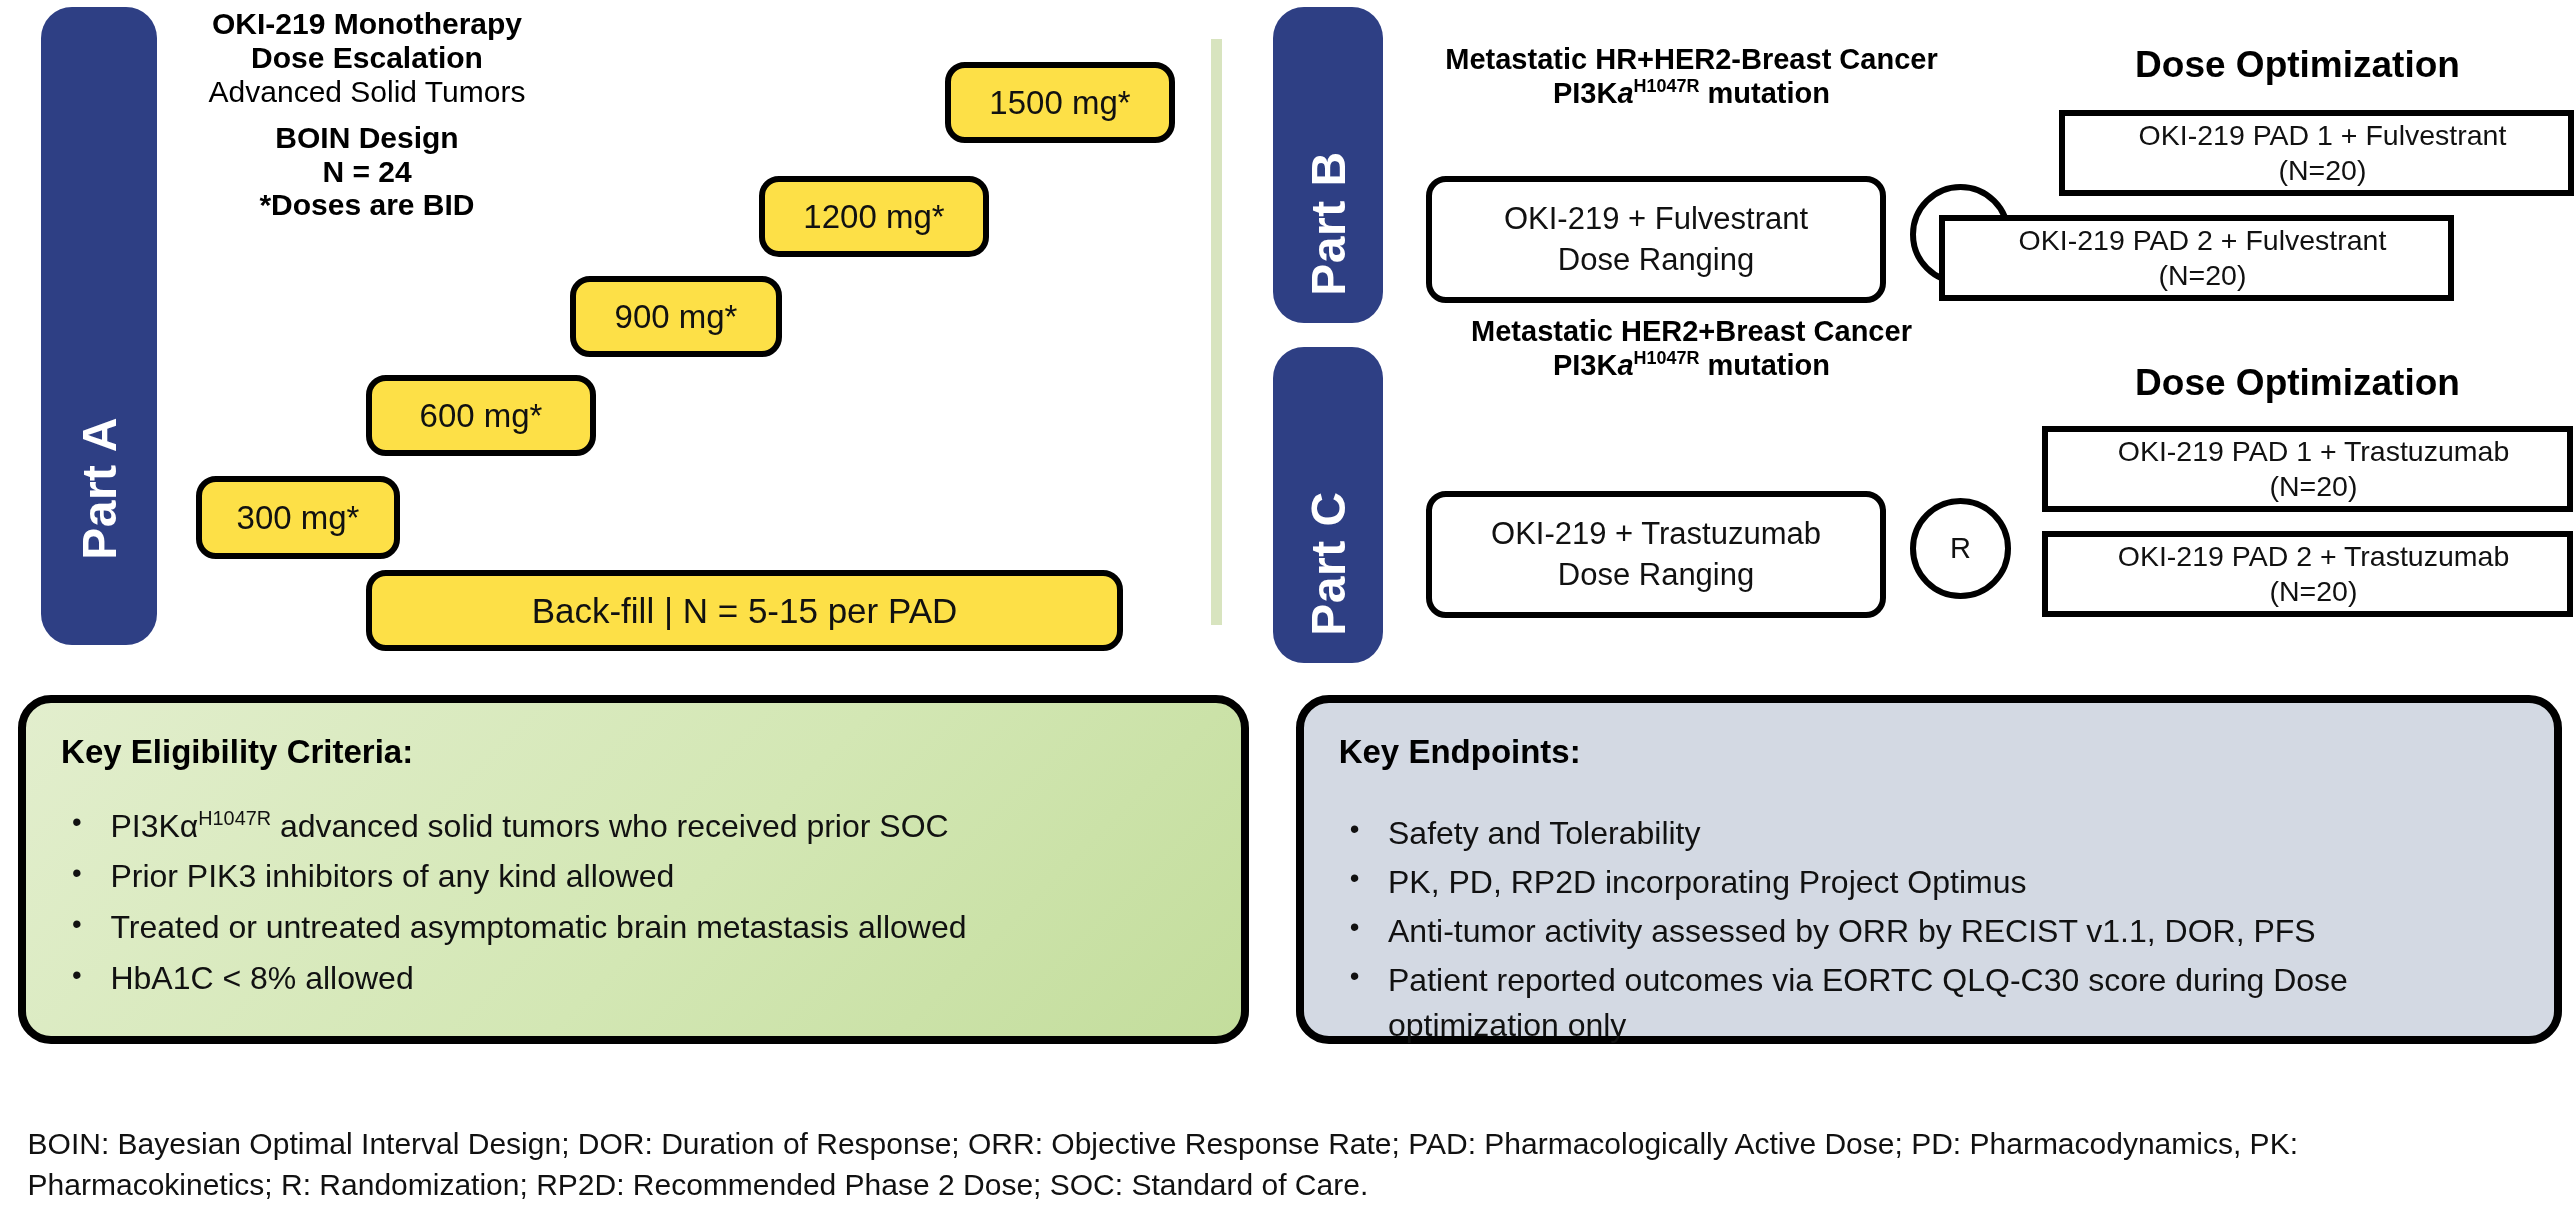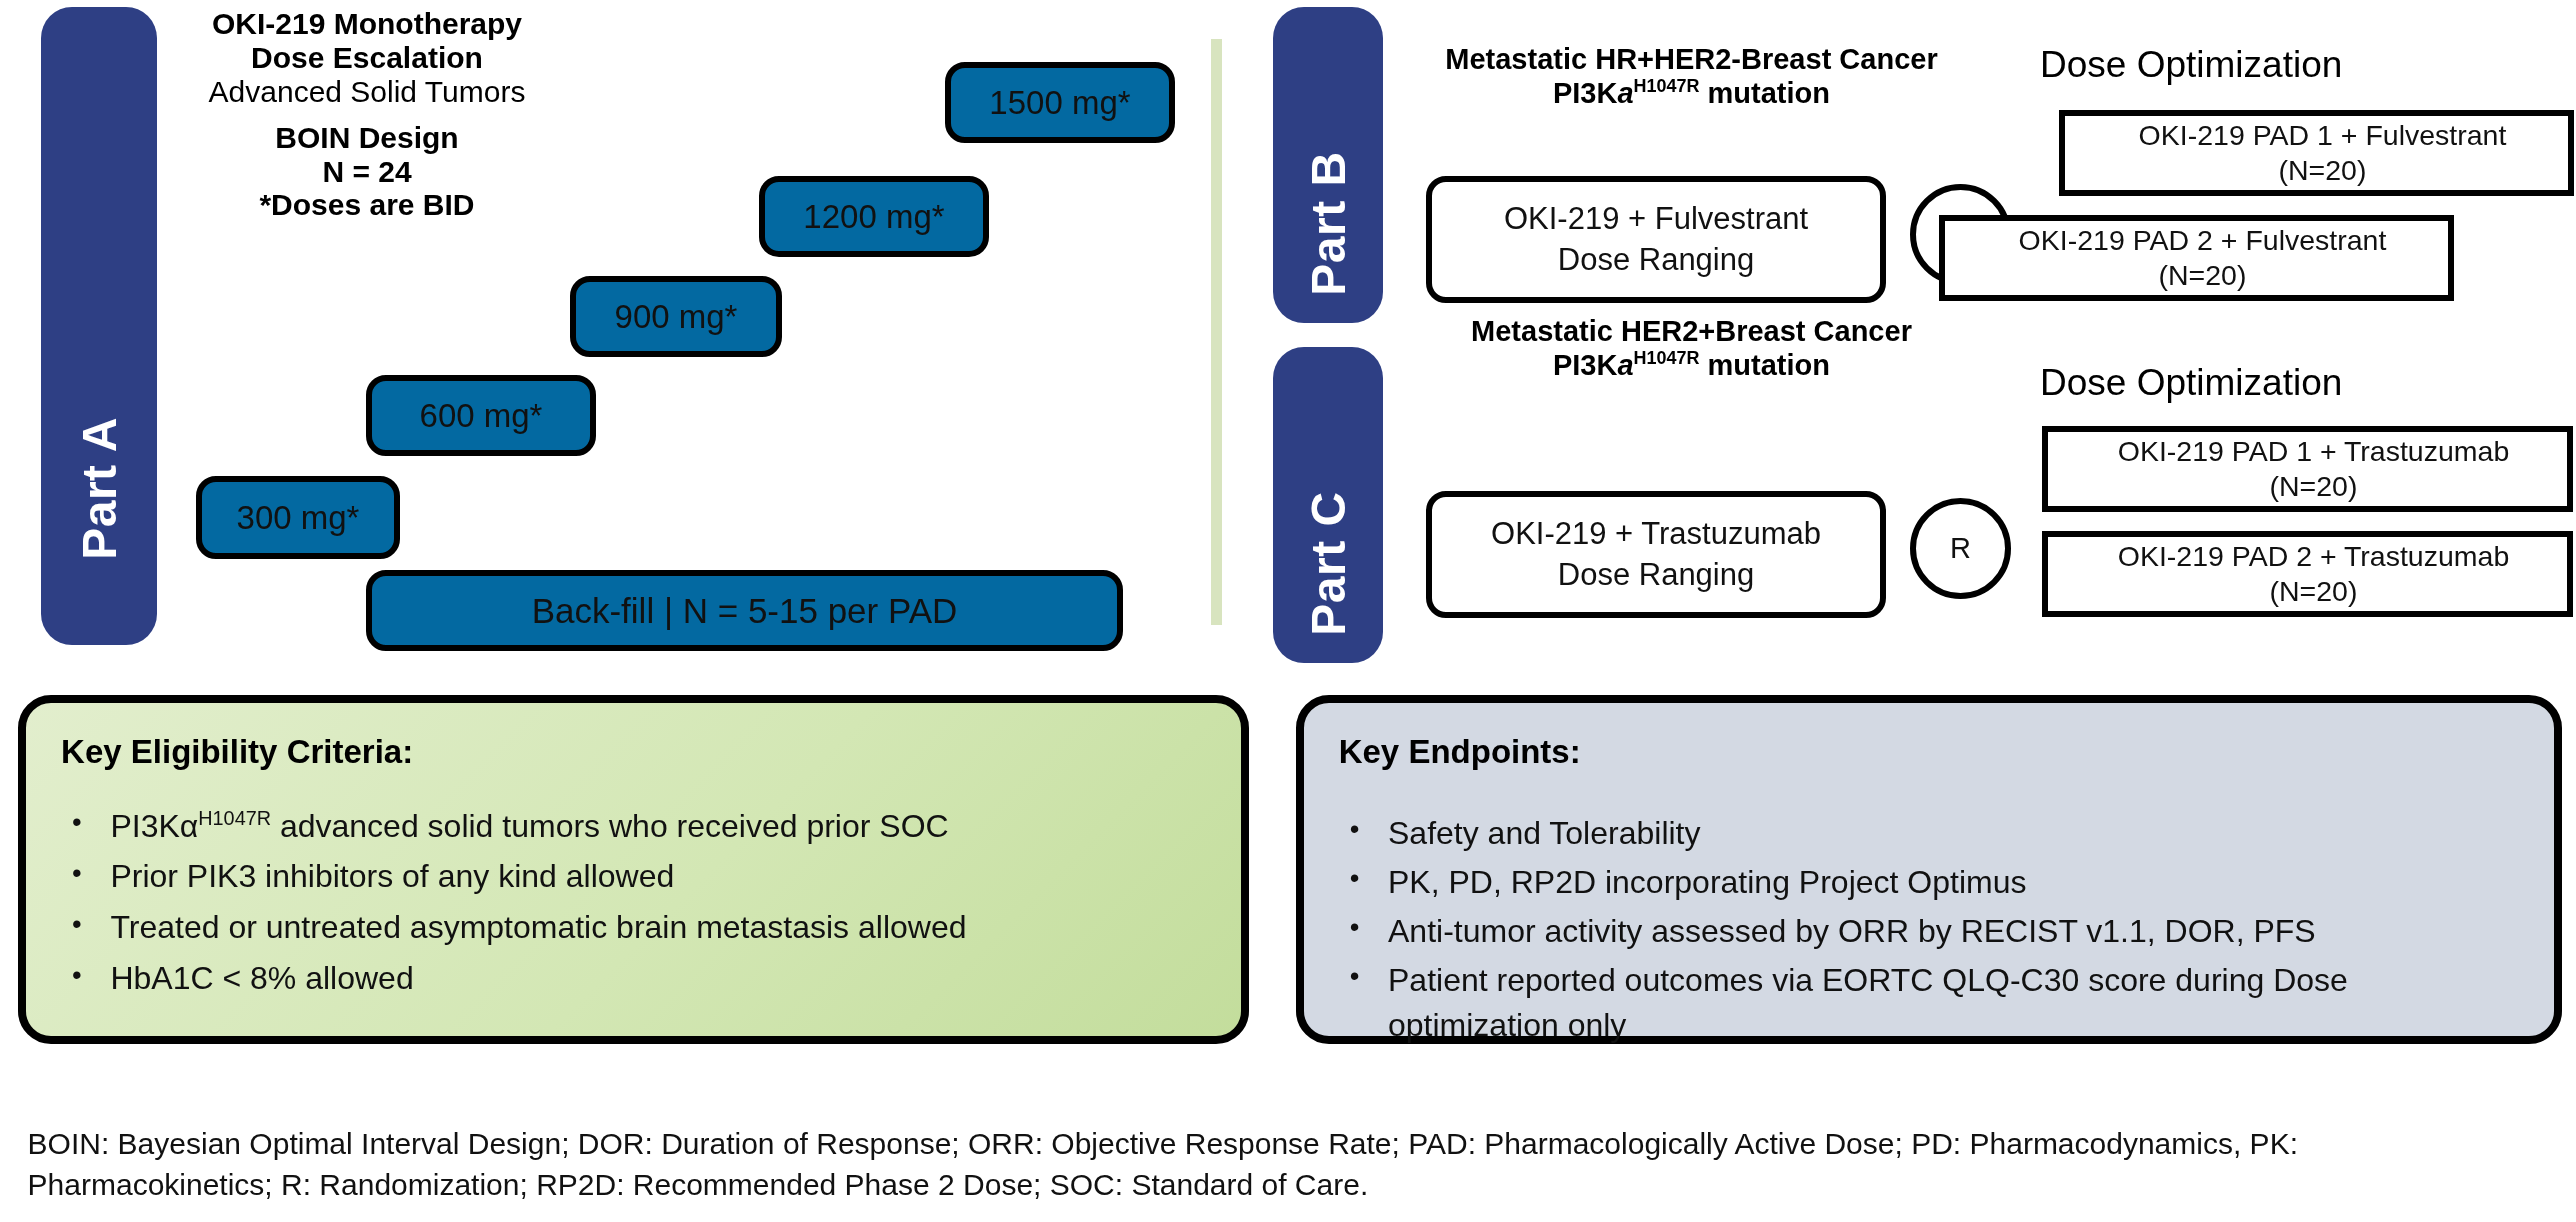--- a/index.html
+++ b/index.html
@@ -31,21 +31,21 @@
 
   
   #parta-heading{left:165px;top:7.4px;width:404px;text-align:center;line-height:1.12;}
   .hd-bold{font-weight:bold;font-size:30px;}
   .hd-reg{font-weight:normal;font-size:30px;}
   #parta-heading .gap{height:13px;}
   sup{font-size:.62em;vertical-align:super;line-height:0;}
 
   
   .dosebox{
-    border:6.4px solid #000;border-radius:20px;background:#0369a1;
+    border:6.4px solid #000;border-radius:20px;background:#fde047;
     display:flex;align-items:center;justify-content:center;
     font-size:33px;color:#111;
   }
   #dose-1500{left:945px;top:62px;width:230px;height:81px;}
   #dose-1200{left:759px;top:176px;width:230px;height:81px;}
   #dose-900 {left:570px;top:276px;width:212px;height:81px;}
   #dose-600 {left:366px;top:375px;width:230px;height:81px;}
   #dose-300 {left:196px;top:476px;width:204px;height:83px;}
   #backfill {left:366px;top:570px;width:757px;height:81px;font-size:35px;}
 
@@ -65,21 +65,21 @@
   #range-c{left:1426px;top:491px;width:460px;height:127px;}
 
   .rcircle{
     border:6.4px solid #000;border-radius:50%;background:#fff;
     display:flex;align-items:center;justify-content:center;
     font-size:29px;color:#111;width:101px;height:101px;
   }
   #r-b{left:1910px;top:184px;}
   #r-c{left:1910px;top:498px;}
 
-  .opt-title{font-weight:normal;font-size:37px;}
+  .opt-title{text-align:center;font-weight:bold;font-size:37px;}
   #opt-title-b{left:2040px;top:44px;width:515px;}
   #opt-title-c{left:2040px;top:362px;width:515px;}
 
   .padbox{
     border:6.4px solid #000;background:#fff;
     display:flex;align-items:center;justify-content:center;text-align:center;
     font-size:28.5px;line-height:1.22;color:#111;padding-left:12px;
   }
   #pad-b1{left:2059px;top:110px;width:515px;height:86px;}
   #pad-b2{left:1939px;top:215px;width:515px;height:86px;}

